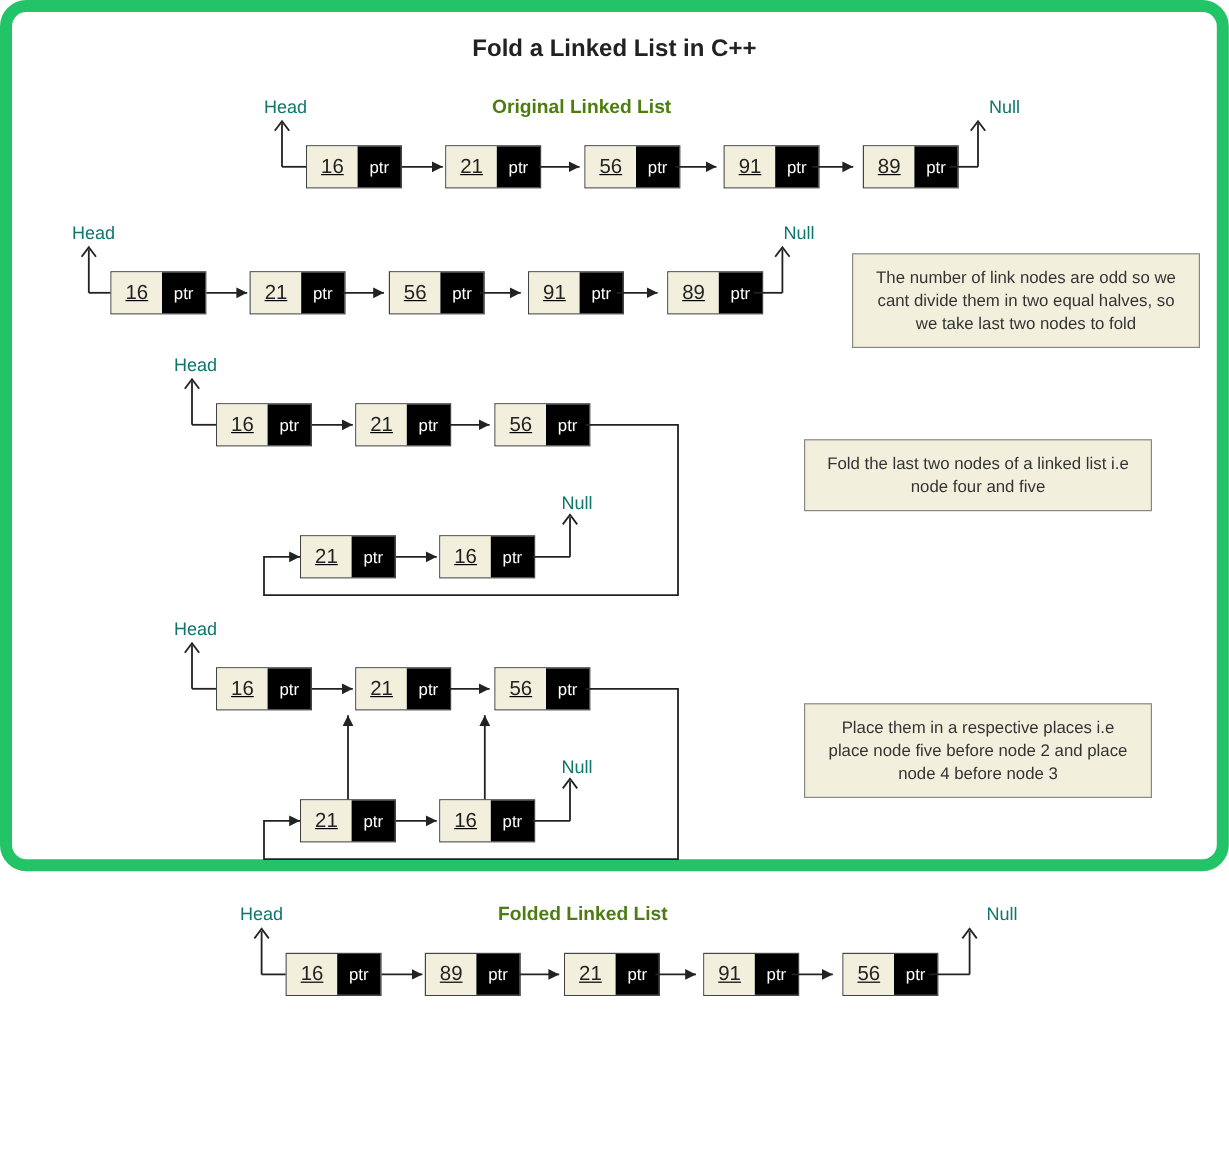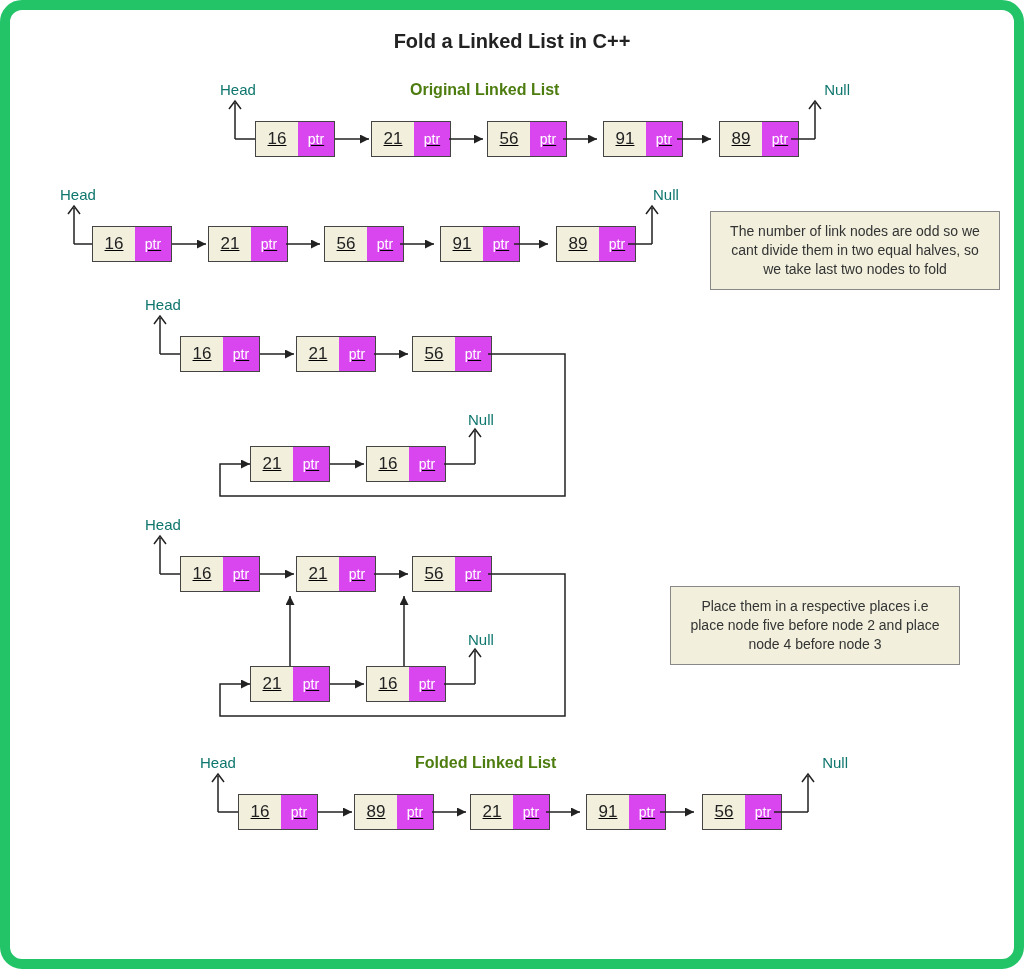--- a/index.html
+++ b/index.html
@@ -6,21 +6,21 @@
   body {
     margin: 0;
     padding: 0;
     font-family: 'Segoe UI', Arial, sans-serif;
     background: #fff;
     width: 1024px;
     height: 969px;
   }
   .frame {
     width: 1024px;
-    height: 969px;
+    height: 726px;
     border: 10px solid #23c468;
     border-radius: 22px;
     padding: 20px;
     position: relative;
   }
   .title {
     text-align: center;
     font-weight: 600;
     font-size: 20px;
     color: #222;
@@ -40,21 +40,21 @@
     justify-content: center;
     background: #f2f0dd;
     font-size: 17px;
     color: #222;
   }
   .ptr {
     width: 36px;
     display: flex;
     align-items: center;
     justify-content: center;
-    background: #d946ef;
+    background: #000000;
     color: #fff;
     font-size: 14px;
   }
   .lab {
     font-size: 15px;
     color: #0f766e;
   }
   .exp {
     background: #f2f0dd;
     border: 1px solid #888;
@@ -211,20 +211,21 @@
       <line x1="344" y1="58" x2="378" y2="58" stroke="#222" stroke-width="1.5" marker-end="url(#ah3)"></line>
 
       <path d="M458 58 L535 58 L535 200 L190 200 L190 168 L220 168" fill="none" stroke="#222" stroke-width="1.5" marker-end="url(#ah3)"></path>
 
       <line x1="300" y1="168" x2="334" y2="168" stroke="#222" stroke-width="1.5" marker-end="url(#ah3)"></line>
 
       <line x1="414" y1="168" x2="445" y2="168" stroke="#222" stroke-width="1.5"></line>
       <path d="M445 168 L445 135 M439 141 L445 133 L451 141" fill="none" stroke="#222" stroke-width="1.5"></path>
     </svg>
 
+    <div class="exp" style="position:absolute; left:640px; top:70px; width:290px;">Fold the last two nodes of  a linked list i.e node four and five</div>
   </div>
 
   <div style="position:relative; height:220px;">
     <div class="lab" style="position:absolute; left:115px; top:0;">Head</div>
     <div class="lab" style="position:absolute; left:438px; top:115px;">Null</div>
 
     <div style="position:absolute; top:40px; left:150px; display:flex; gap:36px;">
       <div class="cell">
           <div class="val">16</div>
           <div class="ptr">ptr</div>

